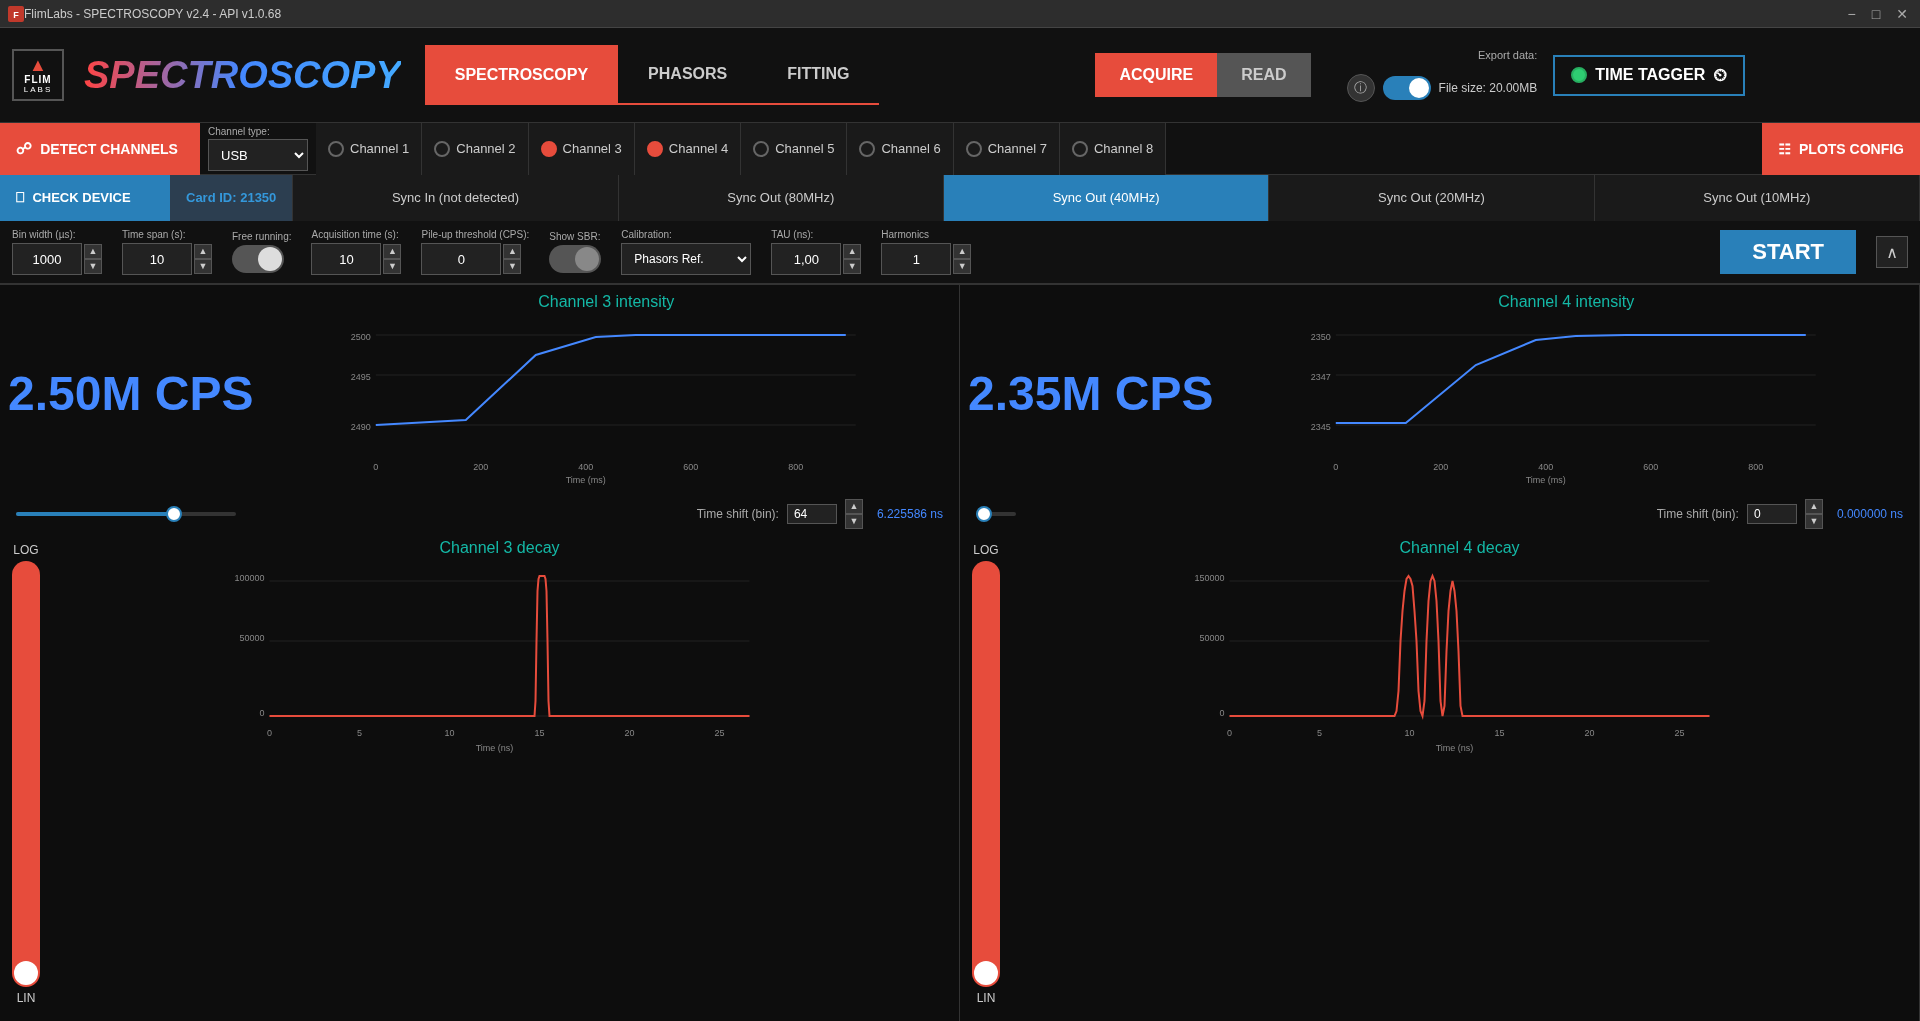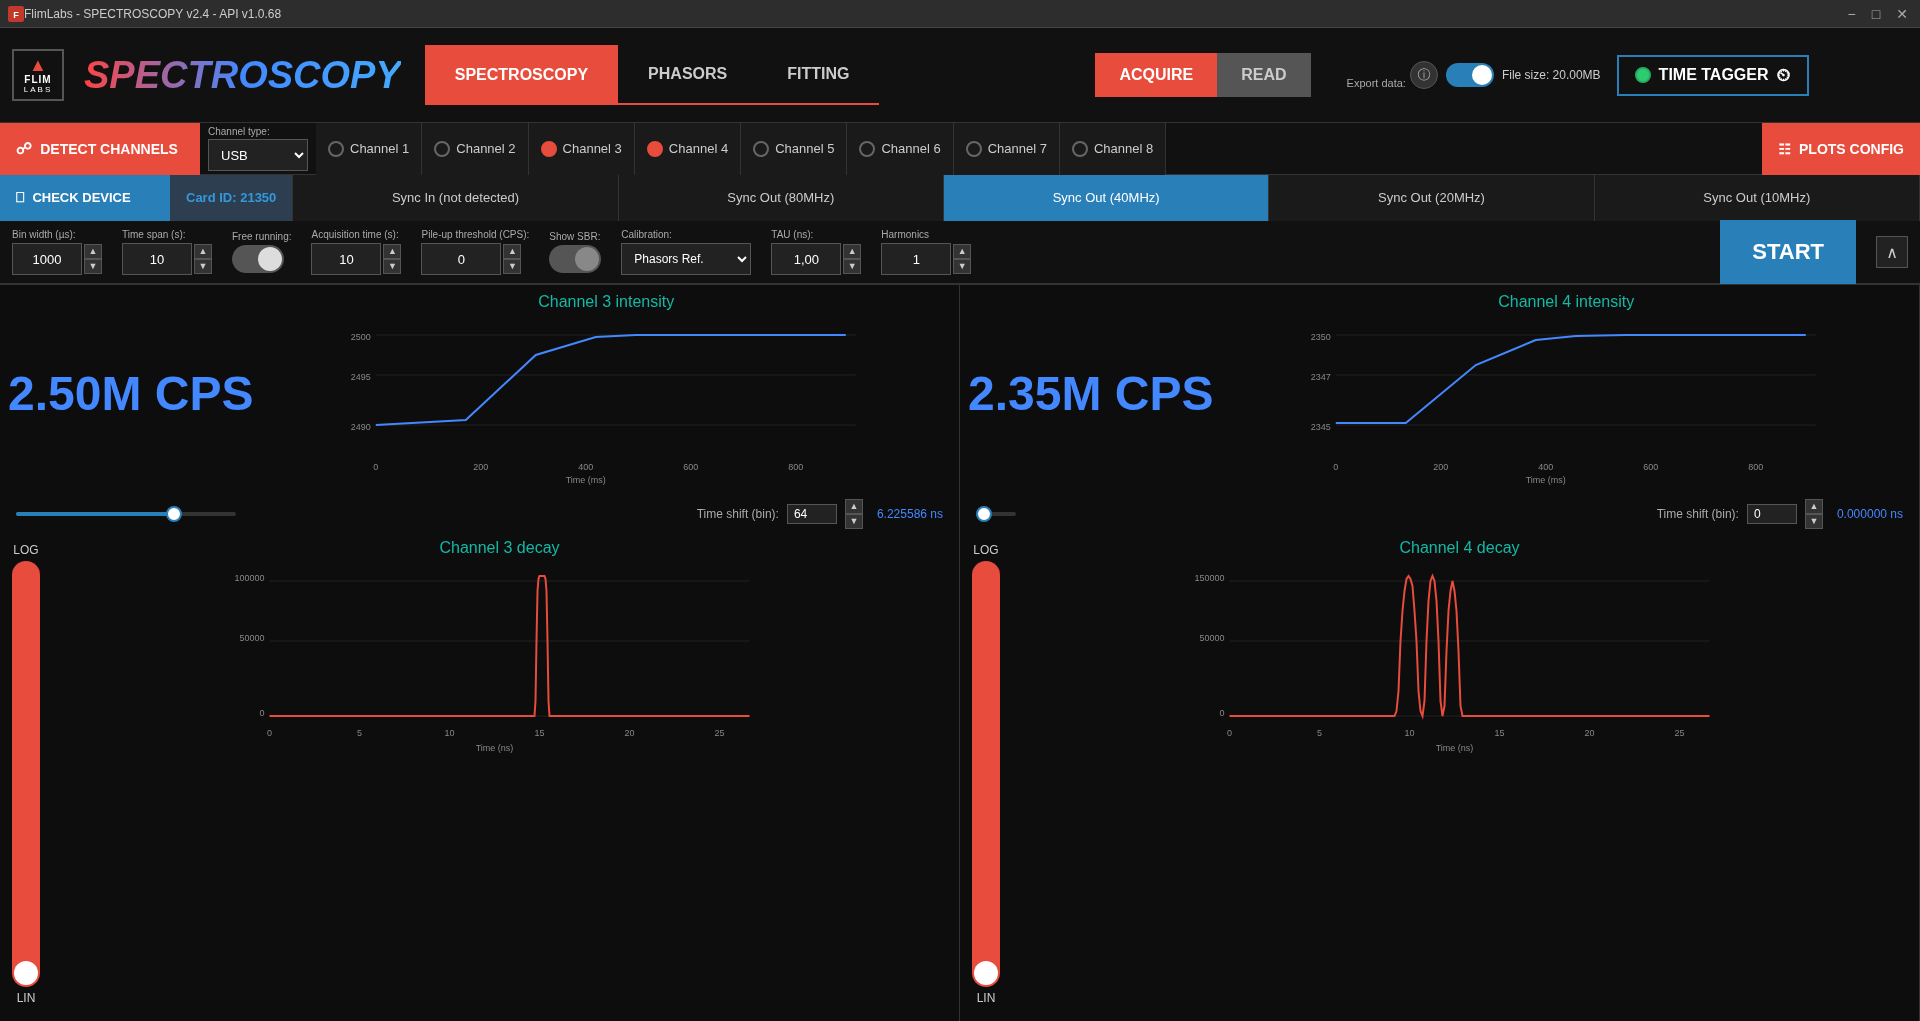--- a/index.html
+++ b/index.html
@@ -23,21 +23,21 @@
 
     .nav-tabs { display: flex; gap: 0; height: 60px; }
     .nav-tab { padding: 0 30px; display: flex; align-items: center; font-weight: bold; font-size: 16px; cursor: pointer; border: none; }
     .nav-tab.active { background: #e74c3c; color: white; }
     .nav-tab.inactive { background: transparent; color: #ccc; border-bottom: 2px solid #e74c3c; }
 
     .acquire-read { display: flex; margin-left: 200px; height: 44px; }
     .acquire-btn { background: #e74c3c; color: white; border: none; padding: 0 24px; font-weight: bold; font-size: 16px; cursor: pointer; }
     .read-btn { background: #555; color: #ccc; border: none; padding: 0 24px; font-weight: bold; font-size: 16px; cursor: pointer; }
 
-    .export-section { margin-left: 20px; display: flex; flex-direction: row; align-items: flex-end; gap: 4px; }
+    .export-section { margin-left: 20px; display: flex; flex-direction: column; align-items: flex-end; gap: 13px; }
     .export-label { font-size: 11px; color: #aaa; }
     .export-row { display: flex; align-items: center; gap: 8px; }
     .info-btn { width: 28px; height: 28px; border-radius: 50%; border: 1px solid #555; background: #333; color: #aaa; font-size: 13px; cursor: pointer; display: flex; align-items: center; justify-content: center; }
     .toggle-switch { width: 48px; height: 24px; background: #2980b9; border-radius: 12px; position: relative; cursor: pointer; }
     .toggle-knob { width: 20px; height: 20px; background: white; border-radius: 50%; position: absolute; top: 2px; right: 2px; transition: left 0.2s; }
     .file-size { font-size: 12px; color: #ccc; }
 
     .time-tagger { display: flex; align-items: center; gap: 8px; border: 2px solid #2980b9; padding: 8px 16px; color: white; font-weight: bold; font-size: 16px; cursor: pointer; }
     .tt-circle { width: 16px; height: 16px; border-radius: 50%; background: #2ecc71; border: 2px solid #27ae60; }
     .tt-clock { font-size: 18px; }
@@ -77,21 +77,21 @@
     .num-input { background: #222; color: white; border: 1px solid #555; padding: 4px 8px; font-size: 13px; height: 32px; width: 70px; text-align: center; }
     .spin-btns { display: flex; flex-direction: column; }
     .spin-btn { background: #333; border: 1px solid #555; color: #ccc; width: 18px; height: 15px; font-size: 9px; cursor: pointer; display: flex; align-items: center; justify-content: center; line-height: 1; }
 
     .toggle-sbr { width: 52px; height: 28px; background: #555; border-radius: 14px; position: relative; cursor: pointer; }
     .toggle-sbr.on { background: #555; }
     .toggle-sbr-knob { width: 24px; height: 24px; background: #888; border-radius: 50%; position: absolute; top: 2px; left: 2px; }
 
     .calibration-select { background: #222; color: white; border: 1px solid #555; padding: 4px 8px; font-size: 12px; height: 32px; cursor: pointer; min-width: 130px; }
 
-    .start-btn { background: #2980b9; color: white; border: none; padding: 0 32px; height: 64px; font-weight: bold; font-size: 22px; cursor: pointer; margin-left: auto; }
+    .start-btn { background: #2980b9; color: white; border: none; padding: 0 32px; height: 44px; font-weight: bold; font-size: 22px; cursor: pointer; margin-left: auto; }
 
     .collapse-btn { background: #222; border: 1px solid #555; color: #ccc; width: 32px; height: 32px; cursor: pointer; font-size: 16px; display: flex; align-items: center; justify-content: center; }
 
     
     #main { display: flex; height: calc(1021px - 28px - 95px - 52px - 46px - 64px); background: #0d0d0d; }
 
     .channel-panel { flex: 1; display: flex; flex-direction: column; border-right: 1px solid #333; padding: 8px; gap: 6px; }
     
     .intensity-section { display: flex; gap: 8px; height: 200px; }
     .cps-display { display: flex; align-items: center; justify-content: center; min-width: 200px; }

